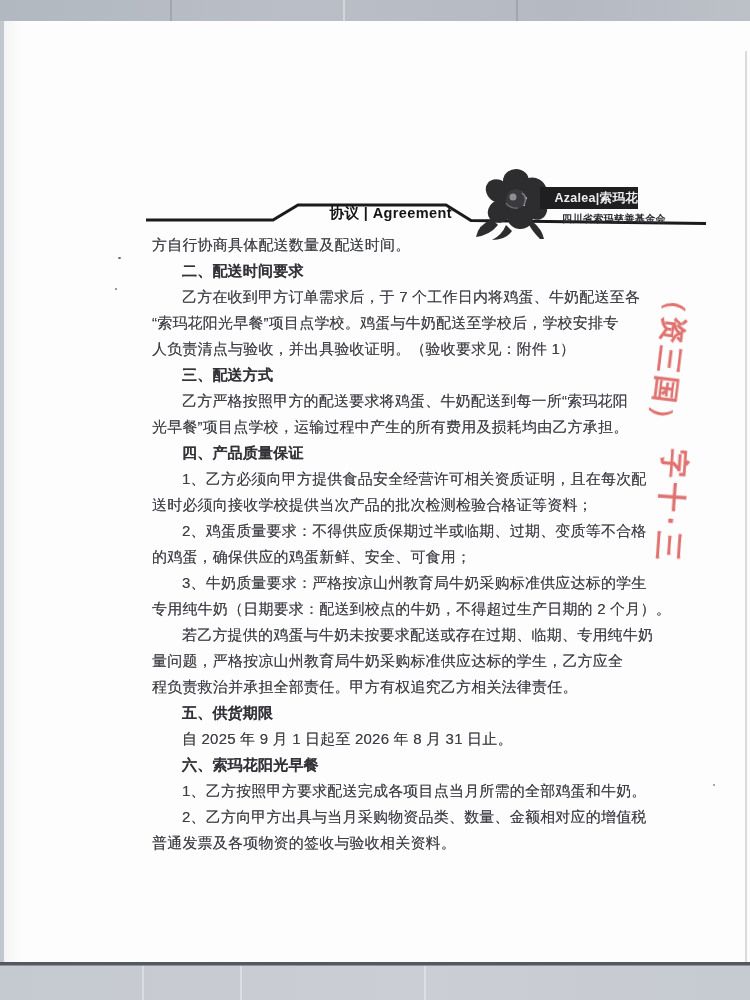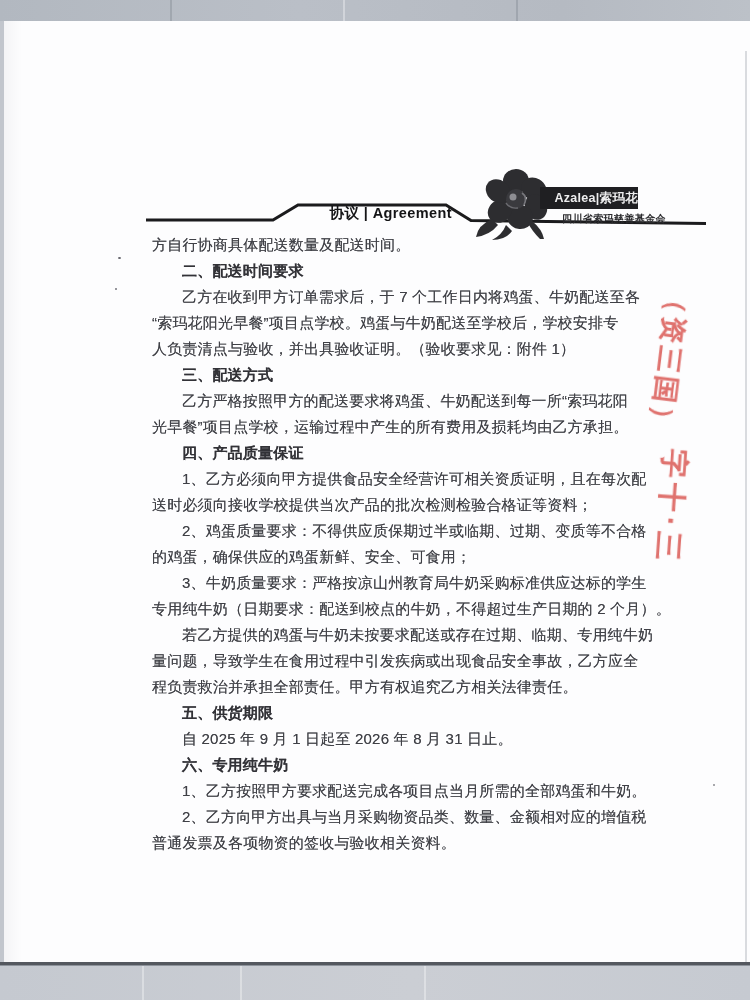--- a/index.html
+++ b/index.html
@@ -116,25 +116,25 @@
         <div class="line indent">乙方严格按照甲方的配送要求将鸡蛋、牛奶配送到每一所“索玛花阳</div>
         <div class="line">光早餐”项目点学校，运输过程中产生的所有费用及损耗均由乙方承担。</div>
         <div class="line indent bold">四、产品质量保证</div>
         <div class="line indent">1、乙方必须向甲方提供食品安全经营许可相关资质证明，且在每次配</div>
         <div class="line">送时必须向接收学校提供当次产品的批次检测检验合格证等资料；</div>
         <div class="line indent">2、鸡蛋质量要求：不得供应质保期过半或临期、过期、变质等不合格</div>
         <div class="line">的鸡蛋，确保供应的鸡蛋新鲜、安全、可食用；</div>
         <div class="line indent">3、牛奶质量要求：严格按凉山州教育局牛奶采购标准供应达标的学生</div>
         <div class="line">专用纯牛奶（日期要求：配送到校点的牛奶，不得超过生产日期的 2 个月）。</div>
         <div class="line indent">若乙方提供的鸡蛋与牛奶未按要求配送或存在过期、临期、专用纯牛奶</div>
-        <div class="line">量问题，导致学生在食用过程中引发疾病或出现食品安全事故，乙方应全</div>
+        <div class="line">量问题，严格按凉山州教育局牛奶采购标准供应达标的学生，乙方应全</div>
         <div class="line">程负责救治并承担全部责任。甲方有权追究乙方相关法律责任。</div>
         <div class="line indent bold">五、供货期限</div>
         <div class="line indent">自 2025 年 9 月 1 日起至 2026 年 8 月 31 日止。</div>
-        <div class="line indent bold">六、专用纯牛奶</div>
+        <div class="line indent bold">六、索玛花阳光早餐</div>
         <div class="line indent">1、乙方按照甲方要求配送完成各项目点当月所需的全部鸡蛋和牛奶。</div>
         <div class="line indent">2、乙方向甲方出具与当月采购物资品类、数量、金额相对应的增值税</div>
         <div class="line">普通发票及各项物资的签收与验收相关资料。</div>
       </div>
 
     <div class="stamp stamp-a">（资三国）</div>
     <div class="stamp stamp-b">字十·三</div>
 
     <div class="speck speck1"></div>
     <div class="speck speck2"></div>

